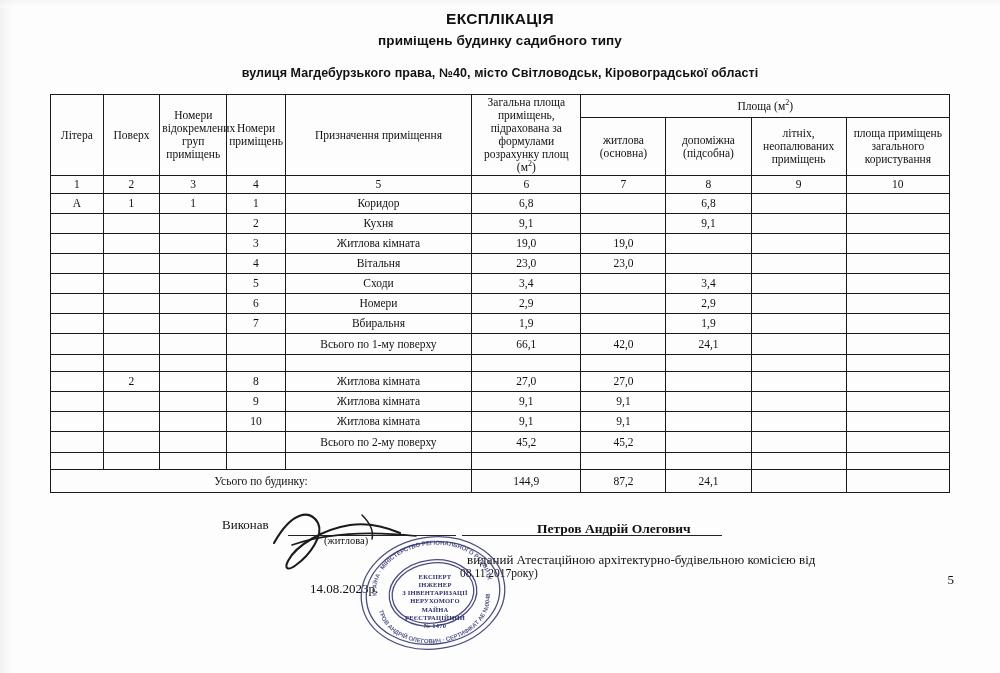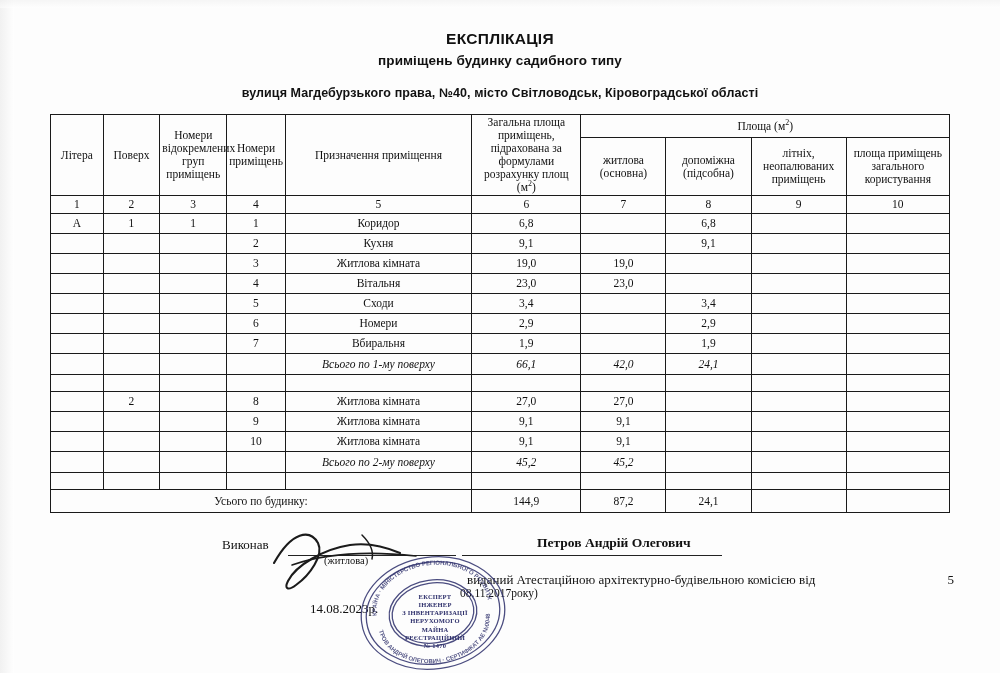--- a/index.html
+++ b/index.html
@@ -31,21 +31,21 @@
   .scan-edge-top {
     position: absolute;
     left: 0; right: 0; top: 0;
     height: 8px;
     background: linear-gradient(to bottom, #eeeeee, #ffffff);
     opacity: .5;
   }
 
   .head {
     text-align: center;
-    padding-top: 30px;
+    padding-top: 10px;
   }
   .title1 {
     font-family: "Liberation Sans", sans-serif;
     font-weight: bold;
     font-size: 15.5px;
     letter-spacing: .3px;
   }
   .title2 {
     font-family: "Liberation Sans", sans-serif;
     font-weight: bold;
@@ -93,21 +93,20 @@
     height: 17px;
   }
   .name {
     text-align: center;
   }
   .bold {
     font-weight: bold;
   }
   .totalrow td {
     height: 18px;
-    font-style: italic;
   }
   .emptyrow td {
     height: 14px;
   }
   .sumrow td {
     height: 20px;
   }
   .sum-label {
     text-align: center;
     font-weight: bold;
@@ -138,21 +137,21 @@
   }
   .pidpys {
     position: absolute;
     left: 324px;
     top: 24px;
     font-size: 10.5px;
   }
   .pib {
     position: absolute;
     left: 537px;
-    top: 4px;
+    top: 10px;
     font-size: 13.5px;
     font-weight: bold;
   }
   .pib-line {
     position: absolute;
     left: 462px;
     top: 24px;
     width: 260px;
     border-bottom: 1px solid #222;
   }

